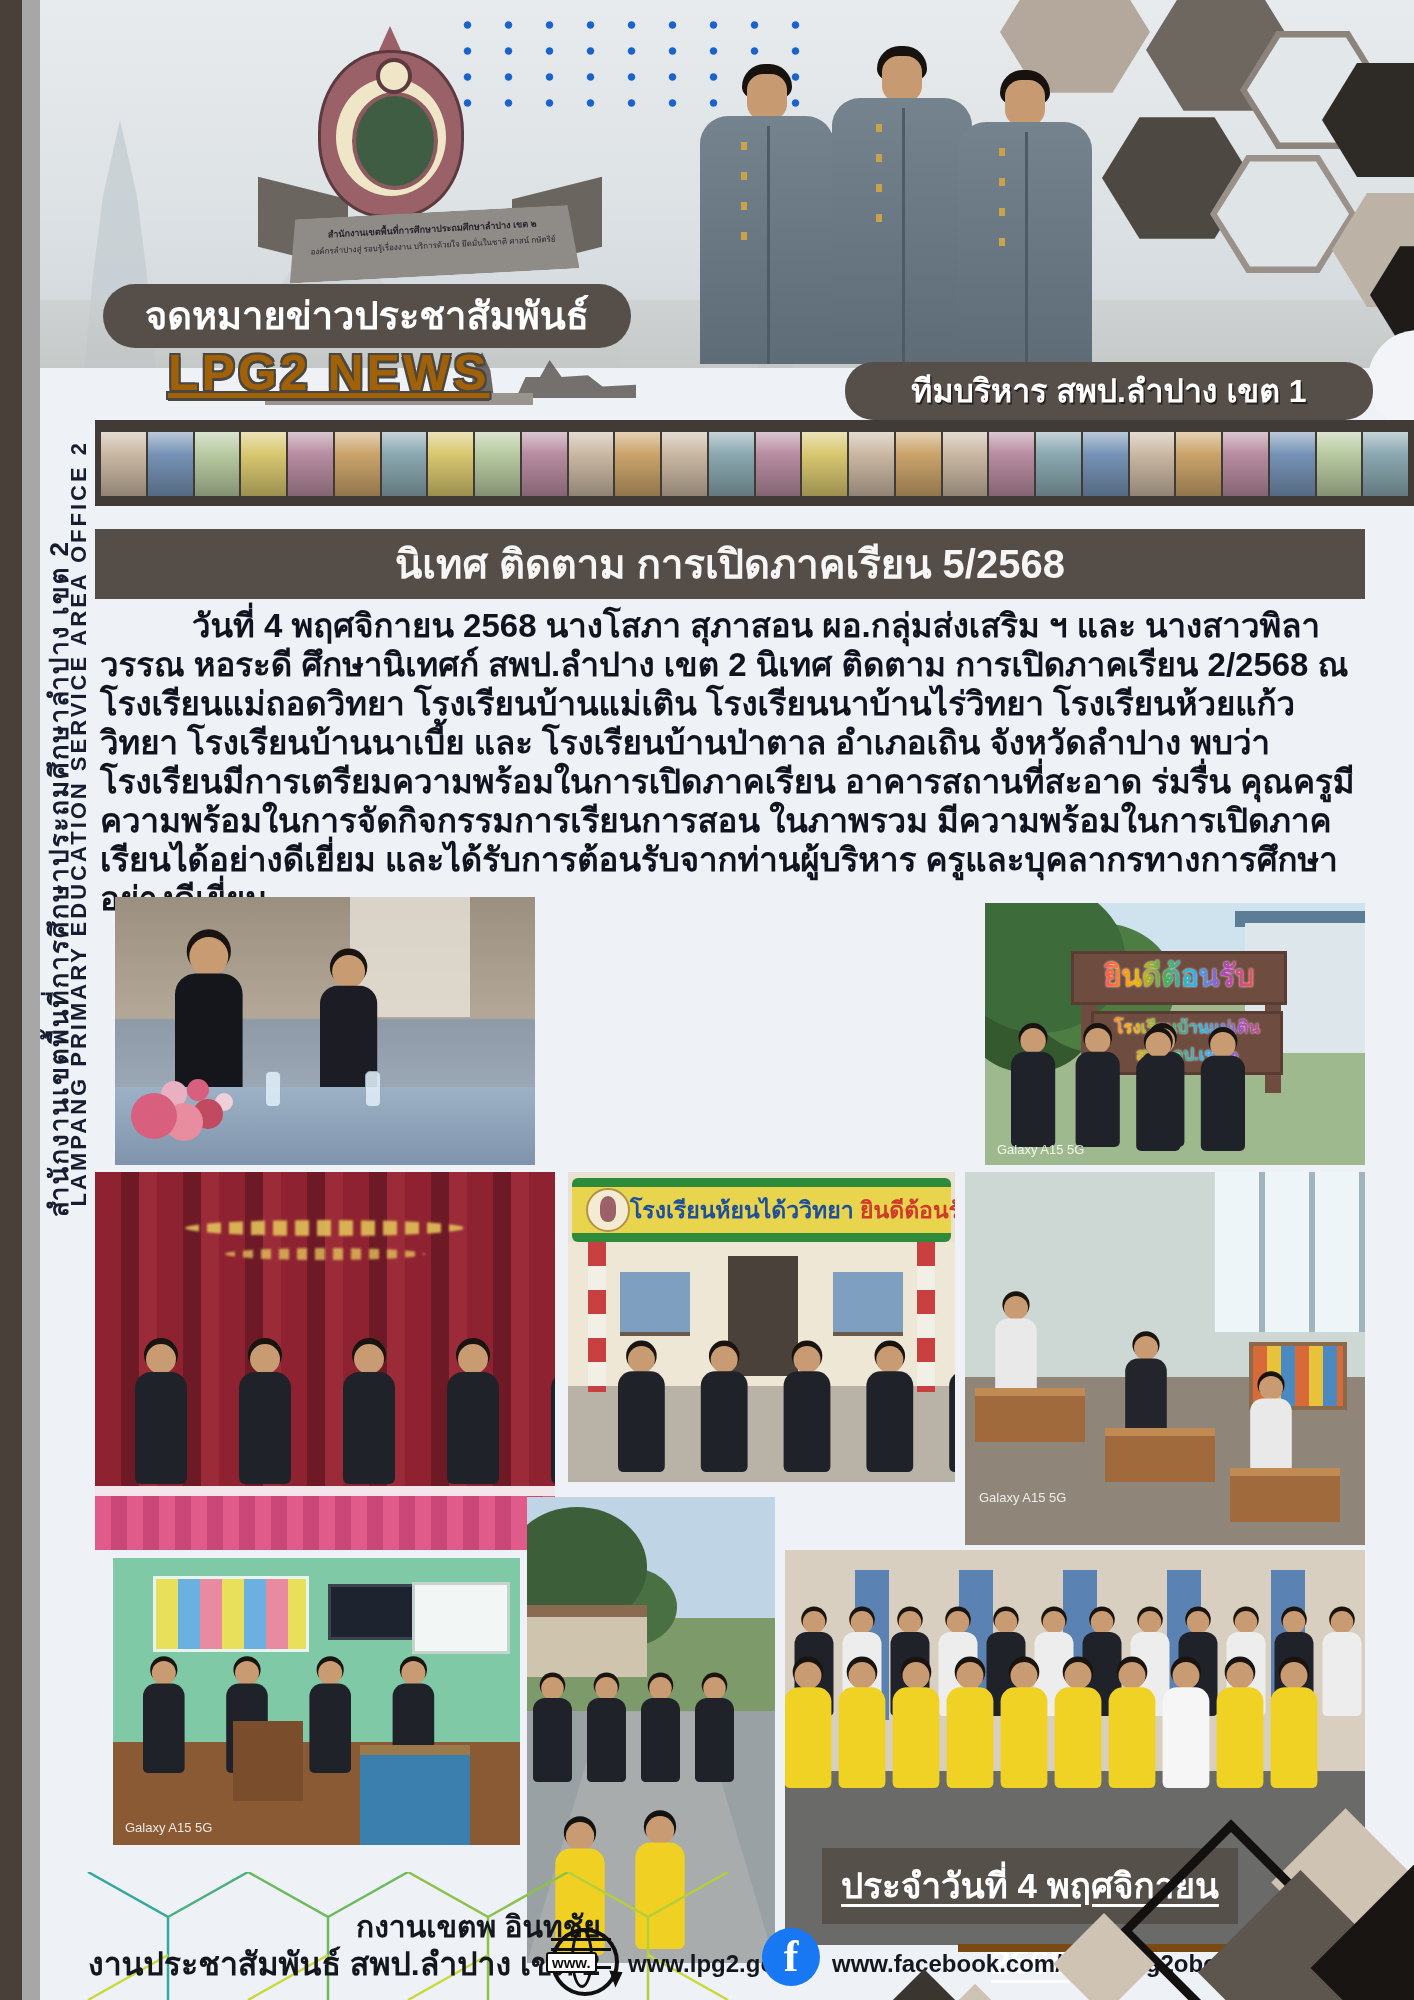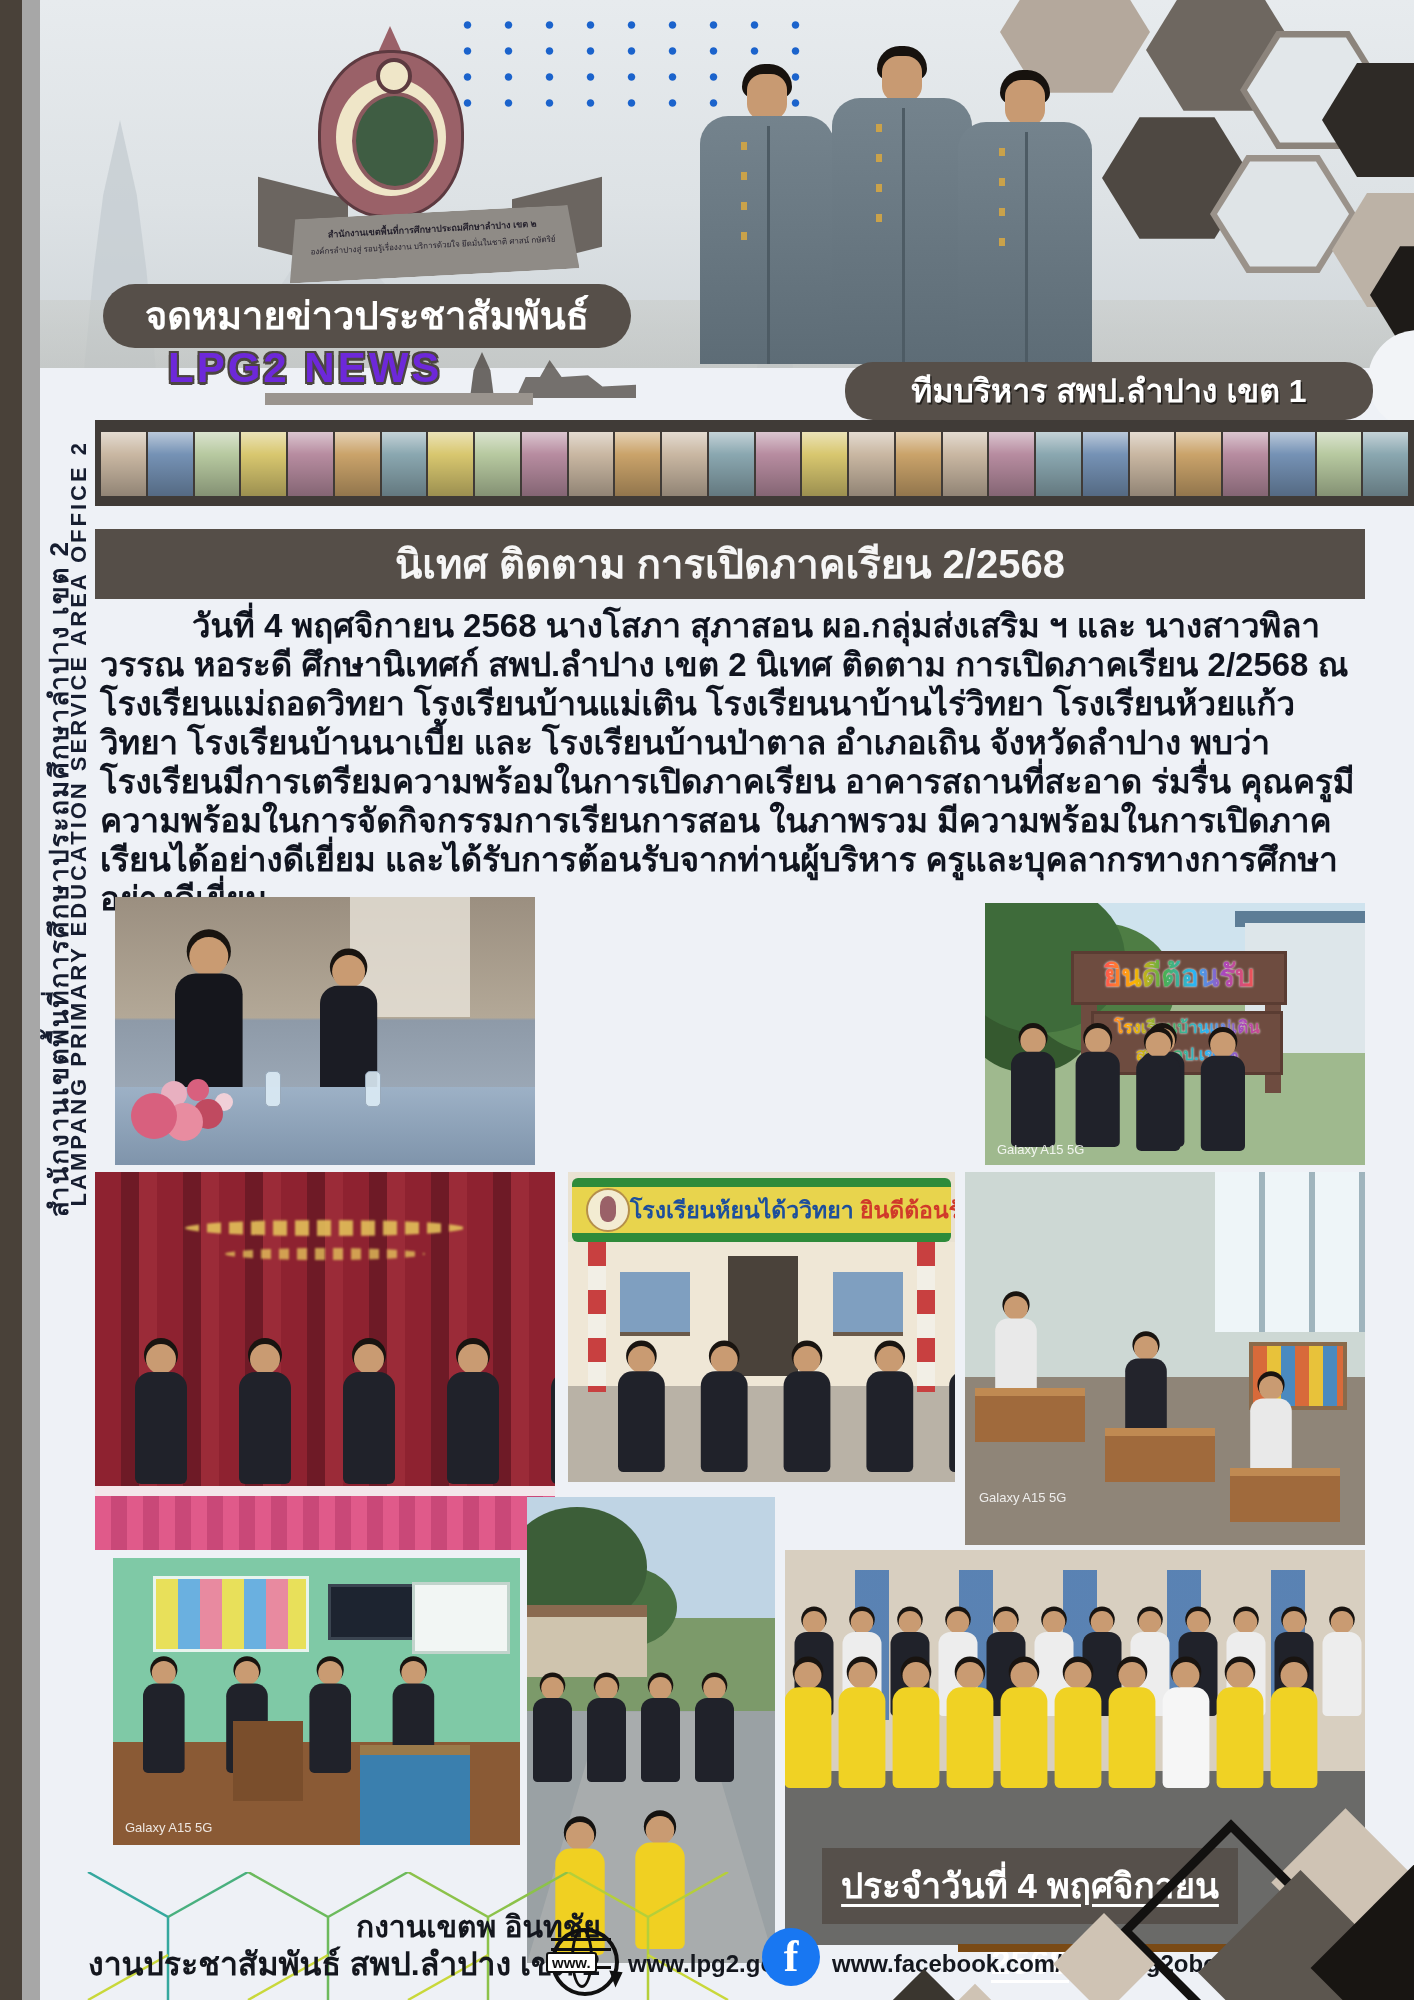--- a/index.html
+++ b/index.html
@@ -42,21 +42,21 @@
   .embcore{left:352px;top:92px;width:78px;height:90px;background:#3f5d43;border-radius:50%;border:4px solid #8c5a5f;}
   .embwheel{left:376px;top:58px;width:28px;height:28px;background:#efe6c8;border:4px solid #5d3a40;border-radius:50%;}
   .ribwing{position:absolute;width:90px;height:70px;background:#6b6560;}
   .rwl{left:218px;top:188px;transform:skewY(14deg);}
   .rwr{left:472px;top:188px;transform:skewY(-14deg);}
   .ribbon{left:248px;top:212px;width:290px;height:64px;background:#8f8b86;transform:rotate(-3deg);clip-path:polygon(3% 0,97% 0,100% 100%,0 100%);color:#26222e;text-align:center;padding-top:10px;box-sizing:border-box;}
   .rb1{font-size:9px;font-weight:bold;}
   .rb2{font-size:8px;margin-top:3px;}
 
   .titlepill{left:103px;top:284px;width:528px;height:64px;background:#564f49;border-radius:32px;color:#fff;font-size:38px;font-weight:bold;text-align:center;line-height:64px;}
-  .brand{left:168px;top:344px;font-size:42px;font-weight:bold;color:#6d28d9;letter-spacing:3px;text-shadow:2px 2px 0 #4c4641,-2px 2px 0 #4c4641,2px -2px 0 #4c4641,-2px -2px 0 #4c4641,0 3px 0 #4c4641;}
+  .brand{left:168px;top:344px;font-size:50px;font-weight:bold;color:#a16207;letter-spacing:3px;text-shadow:2px 2px 0 #4c4641,-2px 2px 0 #4c4641,2px -2px 0 #4c4641,-2px -2px 0 #4c4641,0 3px 0 #4c4641;text-decoration:underline;}
   .brandbar{left:265px;top:393px;width:268px;height:12px;background:#9a948e;}
   .sky1{left:452px;top:352px;width:60px;height:46px;background:#55504b;clip-path:polygon(50% 0,64% 40%,70% 100%,30% 100%,36% 40%);opacity:.85;}
   .sky2{left:516px;top:360px;width:120px;height:38px;background:#55504b;clip-path:polygon(0 100%,8% 45%,20% 45%,28% 0,38% 45%,60% 40%,72% 70%,100% 65%,100% 100%);opacity:.8;}
   .badge{left:845px;top:362px;width:528px;height:58px;background:#564f49;border-radius:28px;color:#fff;font-size:32px;font-weight:bold;text-align:center;line-height:58px;text-shadow:1.5px 1.5px 0 #23201d;}
   .notch{left:1368px;top:330px;width:100px;height:100px;border-radius:50%;background:#f2f4f7;}
 
   
   .film{left:95px;top:420px;width:1319px;height:86px;background:#403b37;padding:12px 6px 10px;box-sizing:border-box;}
   .filminner{display:flex;gap:2px;height:100%;}
   .cell{flex:1 1 auto;background:#c9b7a2;position:relative;overflow:hidden;}
@@ -278,21 +278,21 @@
         <div class="cell"></div>
         <div class="cell"></div>
         <div class="cell"></div>
         <div class="cell"></div>
         <div class="cell"></div>
         <div class="cell"></div>
         <div class="cell"></div>
       </div>
   </div>
 
-  <div class="abs hbar">นิเทศ ติดตาม การเปิดภาคเรียน 2/2568</div>
+  <div class="abs hbar">นิเทศ ติดตาม การเปิดภาคเรียน 5/2568</div>
   <div class="abs bodytext">วันที่ 4 พฤศจิกายน 2568 นางโสภา สุภาสอน ผอ.กลุ่มส่งเสริม ฯ และ นางสาวพิลาวรรณ  หอระดี ศึกษานิเทศก์ สพป.ลำปาง เขต 2 นิเทศ ติดตาม การเปิดภาคเรียน 2/2568 ณ โรงเรียนแม่ถอดวิทยา โรงเรียนบ้านแม่เติน โรงเรียนนาบ้านไร่วิทยา โรงเรียนห้วยแก้ววิทยา โรงเรียนบ้านนาเบี้ย และ โรงเรียนบ้านป่าตาล อำเภอเถิน จังหวัดลำปาง พบว่า โรงเรียนมีการเตรียมความพร้อมในการเปิดภาคเรียน อาคารสถานที่สะอาด ร่มรื่น คุณครูมีความพร้อมในการจัดกิจกรรมการเรียนการสอน ในภาพรวม มีความพร้อมในการเปิดภาคเรียนได้อย่างดีเยี่ยม และได้รับการต้อนรับจากท่านผู้บริหาร ครูและบุคลากรทางการศึกษาอย่างดีเยี่ยม</div>
 
   <div class="photo p1">
     <div class="p1win"></div>
     <div class="fig p1f1" style="--shirt:#15161c;"></div>
     <div class="fig p1f2" style="--shirt:#1b1c24;"></div>
     <div class="p1table"></div>
     <div class="p1flow"></div>
     <div class="p1bot" style="left:150px;"></div>
     <div class="p1bot" style="left:250px;"></div>

